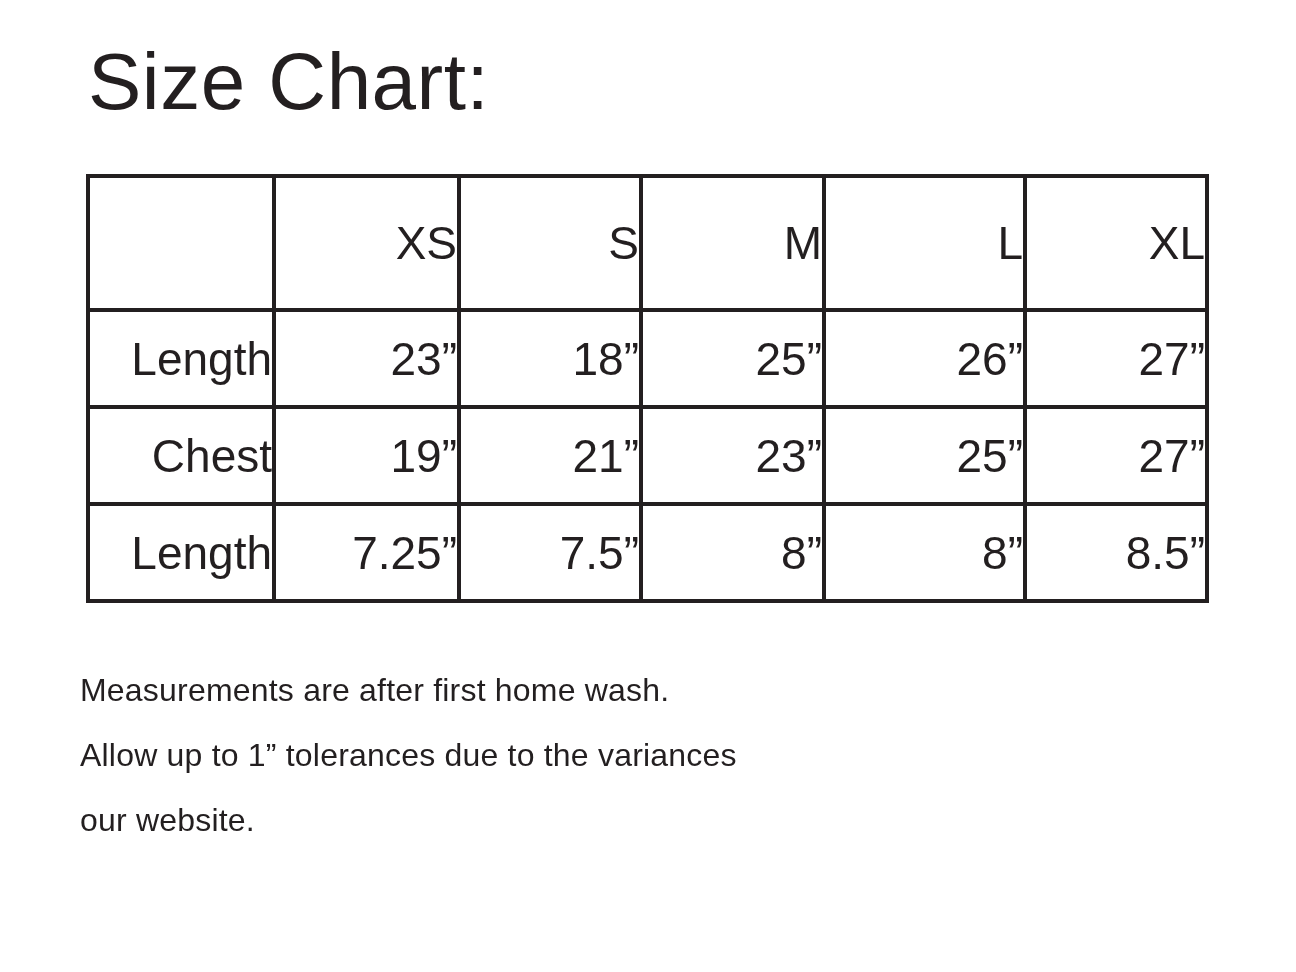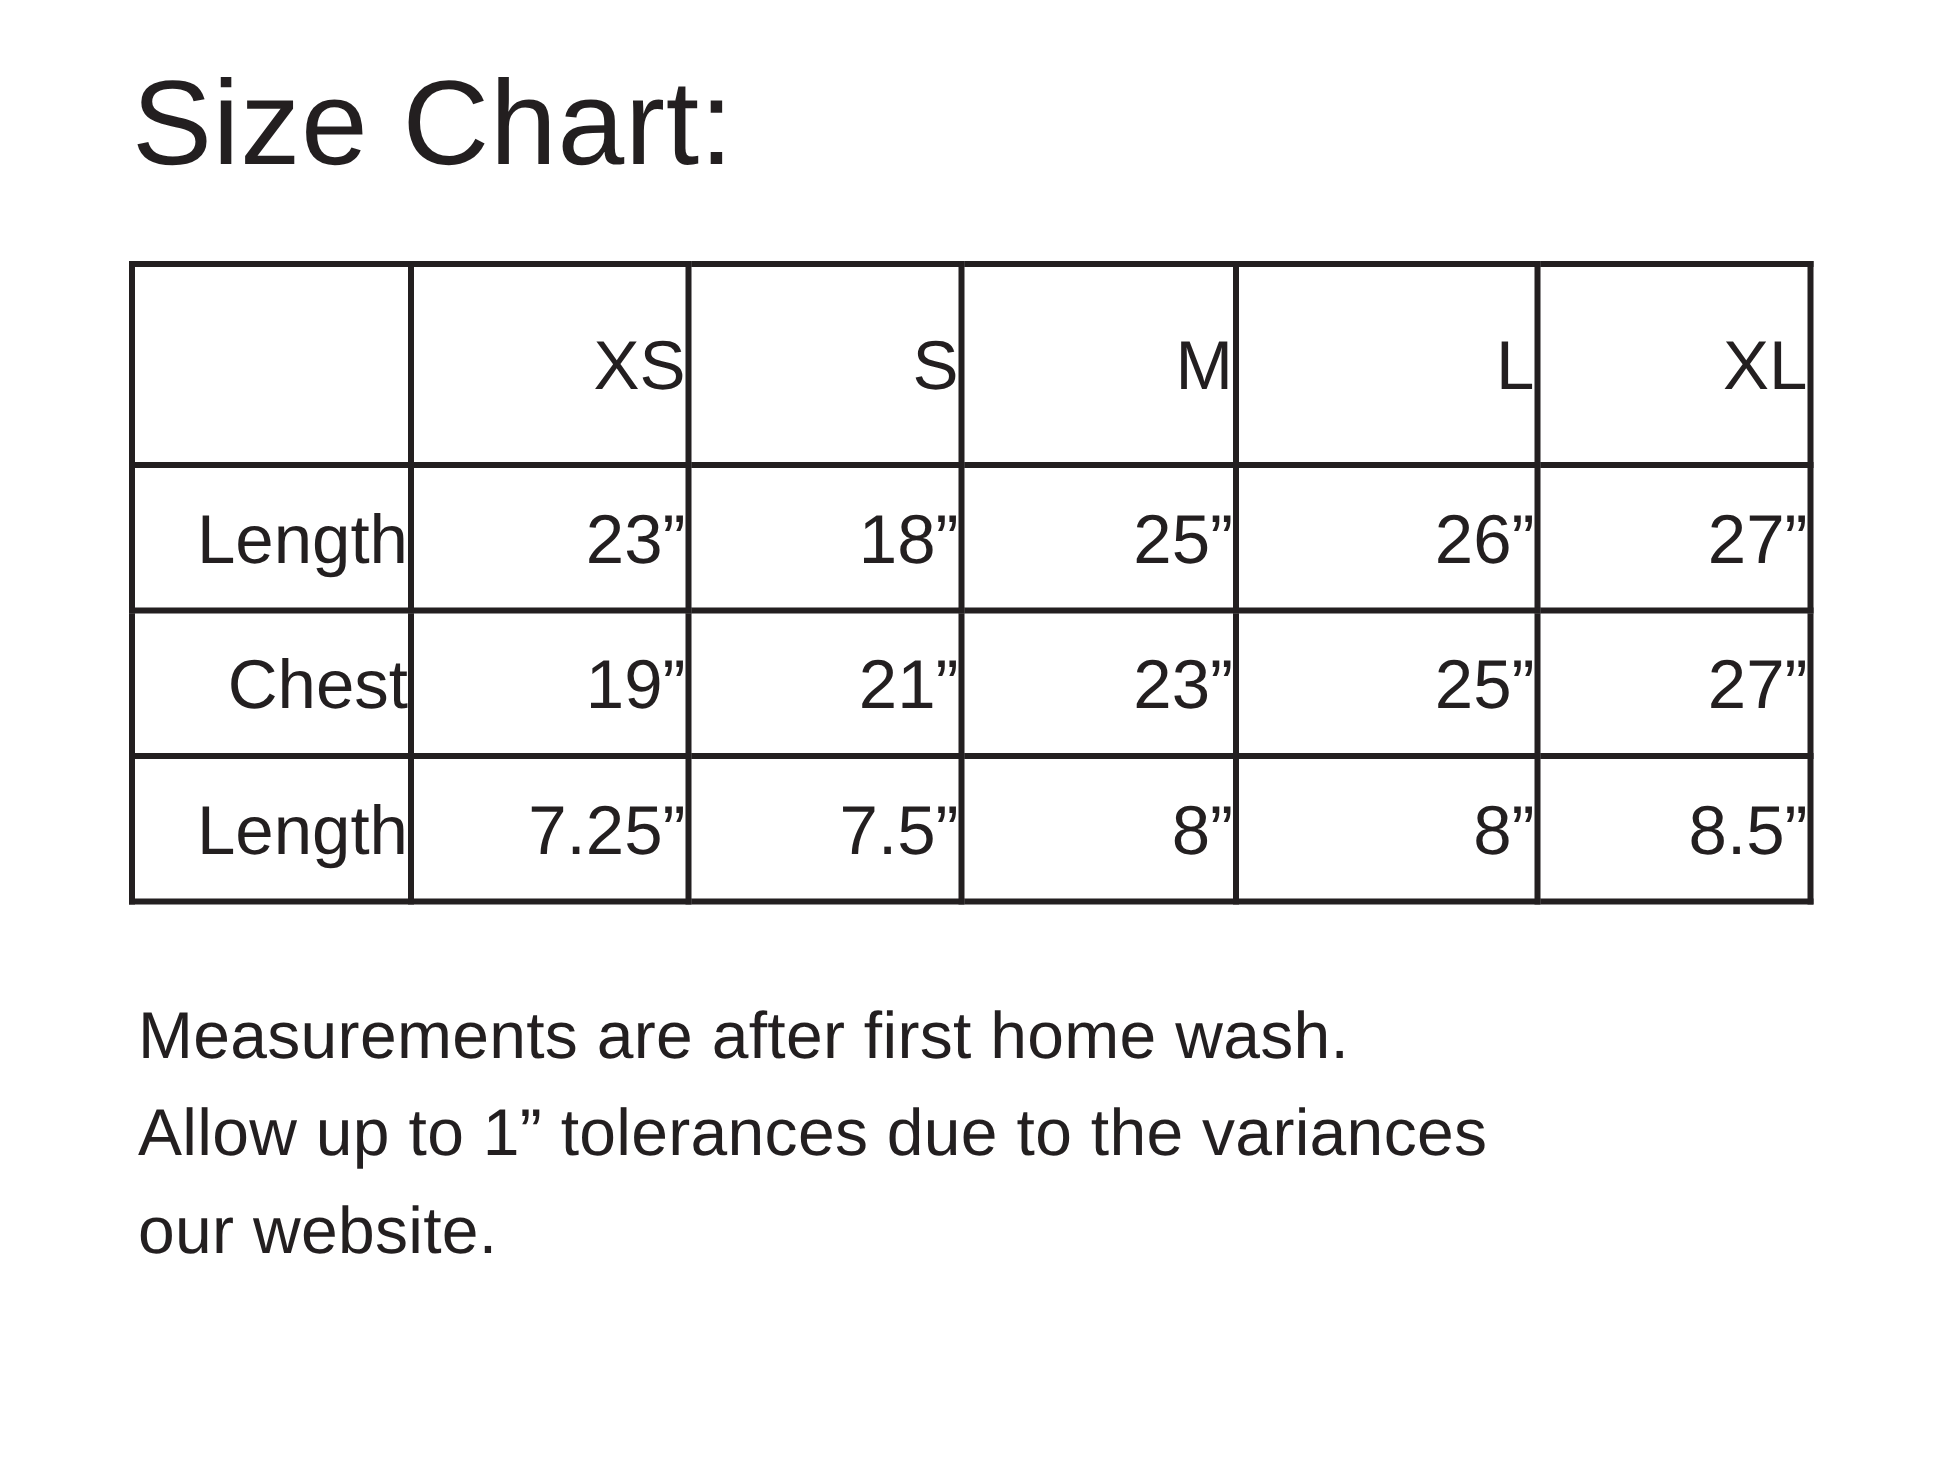--- a/index.html
+++ b/index.html
@@ -44,23 +44,23 @@
     font-size: 46px;
     font-weight: 400;
     text-align: right;
     vertical-align: middle;
     white-space: nowrap;
   }
   table.size-table thead tr { height: 134px; }
   table.size-table tbody tr { height: 97px; }
   .note {
     position: absolute;
-    left: 92px;
+    left: 80px;
     top: 658px;
-    font-size: 44px;
+    font-size: 32px;
     line-height: 65px;
     letter-spacing: 0.2px;
   }
   .note div { white-space: nowrap; }
 </style>
 </head>
 <body>
 
 <div class="canvas">
 

